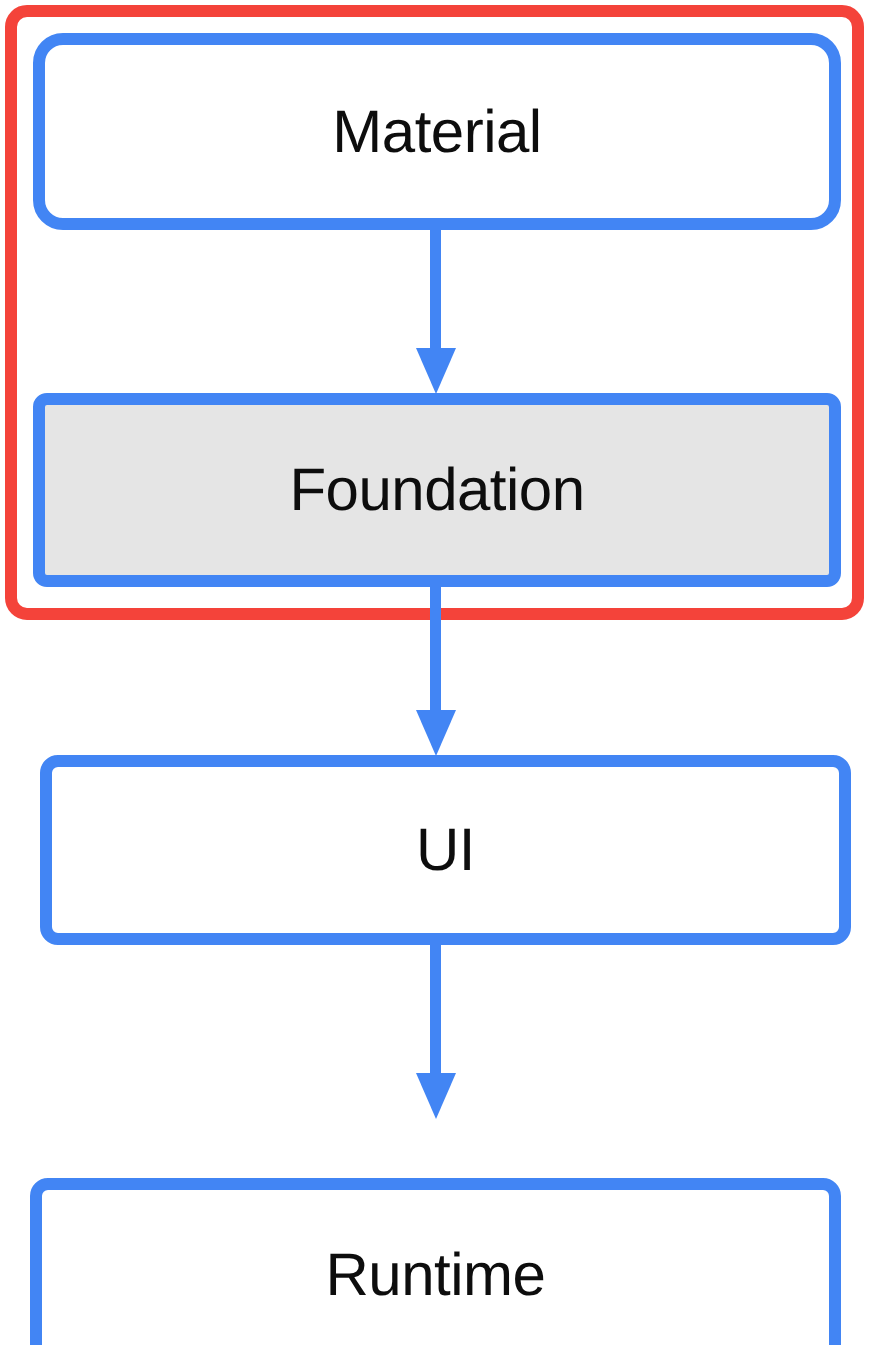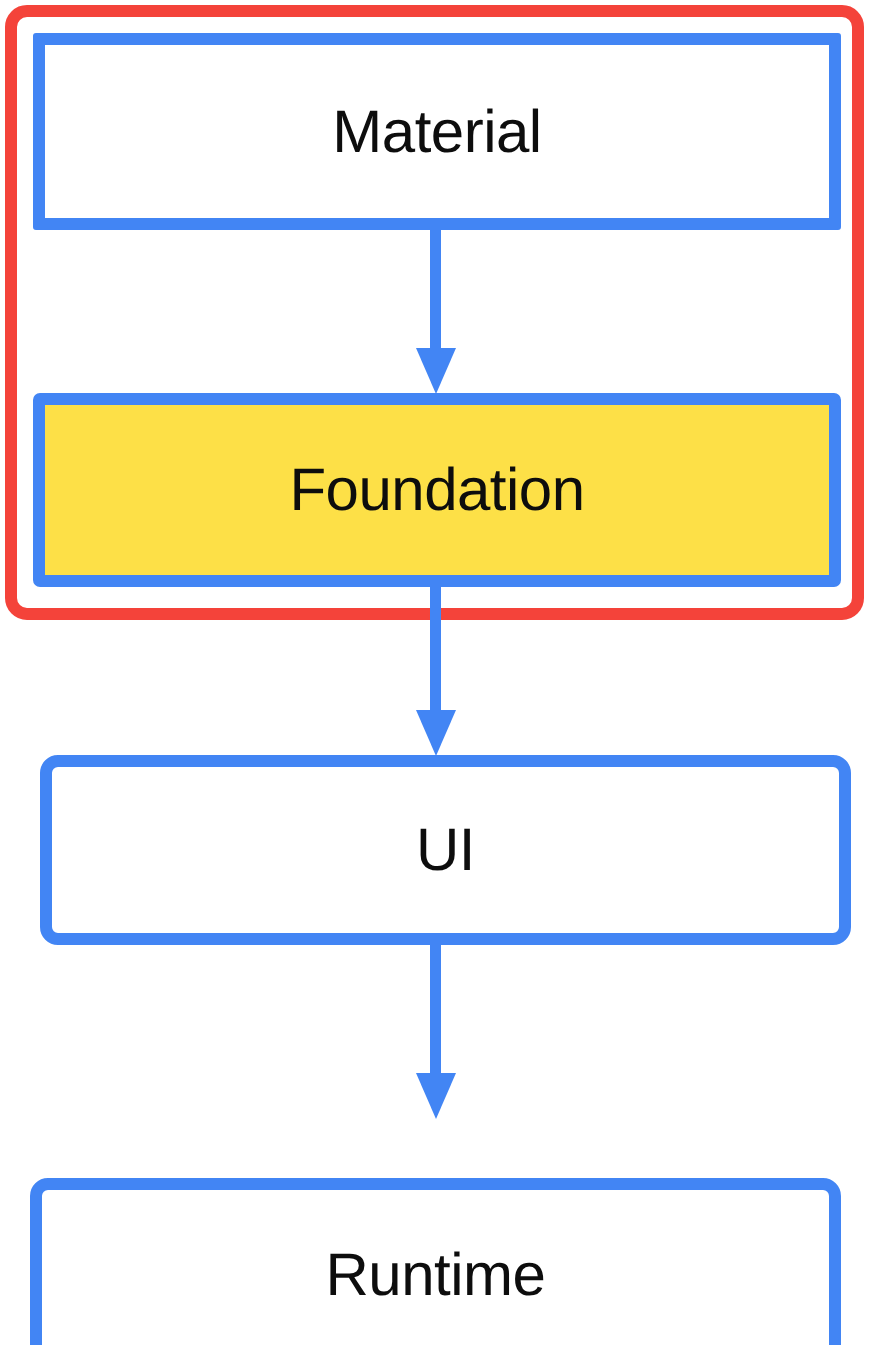--- a/index.html
+++ b/index.html
@@ -71,25 +71,25 @@
     border-top-style: solid;
   }
 </style>
 </head>
 <body>
 
 <div id="diagram-root" style="width: 870px; height: 1345px; background: rgb(255, 255, 255);">
 
   <div class="group-outline" style="left: 5px; top: 5px; width: 859px; height: 615px; border-width: 12px; border-color: rgb(244, 67, 58); border-radius: 22px;"></div>
 
-  <div class="layer-box" style="left: 33px; top: 33px; width: 808px; height: 197px; border-width: 12px; border-color: rgb(66, 133, 244); border-radius: 3px; background: rgb(255, 255, 255);">
+  <div class="layer-box" style="left: 33px; top: 33px; width: 808px; height: 197px; border-width: 12px; border-color: rgb(66, 133, 244); border-radius: 30px; background: rgb(255, 255, 255);">
     <span class="layer-label weight-medium" style="color: rgb(13, 13, 13);">Material</span>
   </div>
 
-  <div class="layer-box" style="left: 33px; top: 393px; width: 808px; height: 194px; border-width: 12px; border-color: rgb(66, 133, 244); border-radius: 7px; background: #fde047;">
+  <div class="layer-box" style="left: 33px; top: 393px; width: 808px; height: 194px; border-width: 12px; border-color: rgb(66, 133, 244); border-radius: 14px; background: #e5e5e5;">
     <span class="layer-label weight-medium" style="color: rgb(13, 13, 13);">Foundation</span>
   </div>
 
   <div class="layer-box" style="left: 40px; top: 755px; width: 811px; height: 190px; border-width: 12px; border-color: rgb(66, 133, 244); border-radius: 18px; background: rgb(255, 255, 255);">
     <span class="layer-label weight-regular" style="color: rgb(13, 13, 13);">UI</span>
   </div>
 
   <div class="layer-box" style="left: 30px; top: 1178px; width: 811px; height: 194px; border-width: 12px; border-color: rgb(66, 133, 244); border-radius: 18px; background: rgb(255, 255, 255);">
     <span class="layer-label weight-medium" style="color: rgb(13, 13, 13);">Runtime</span>
   </div>

